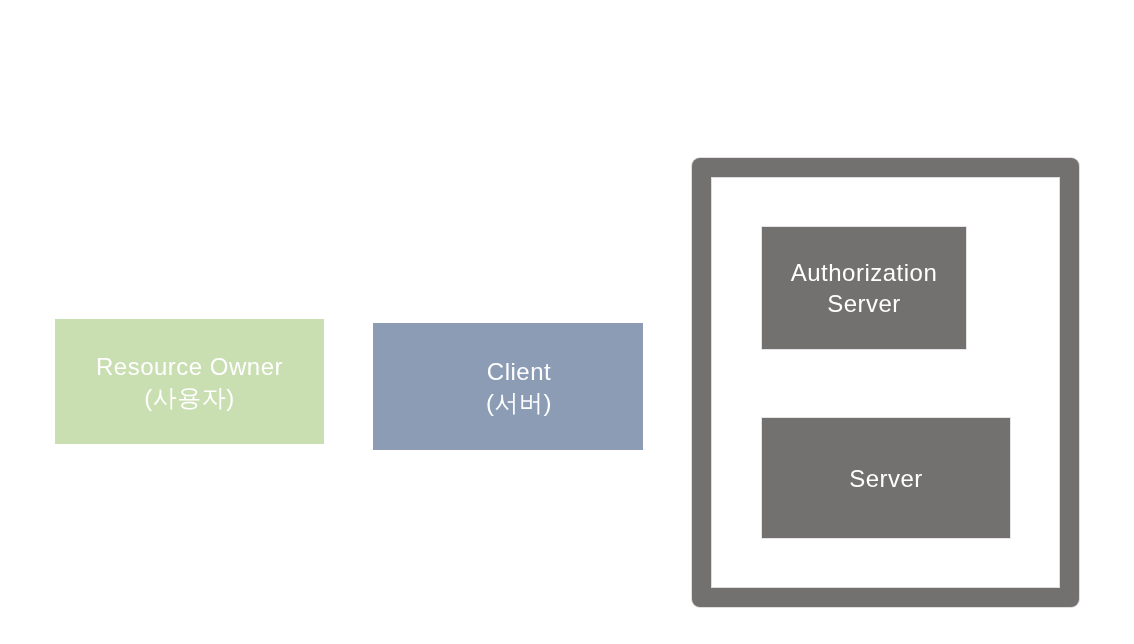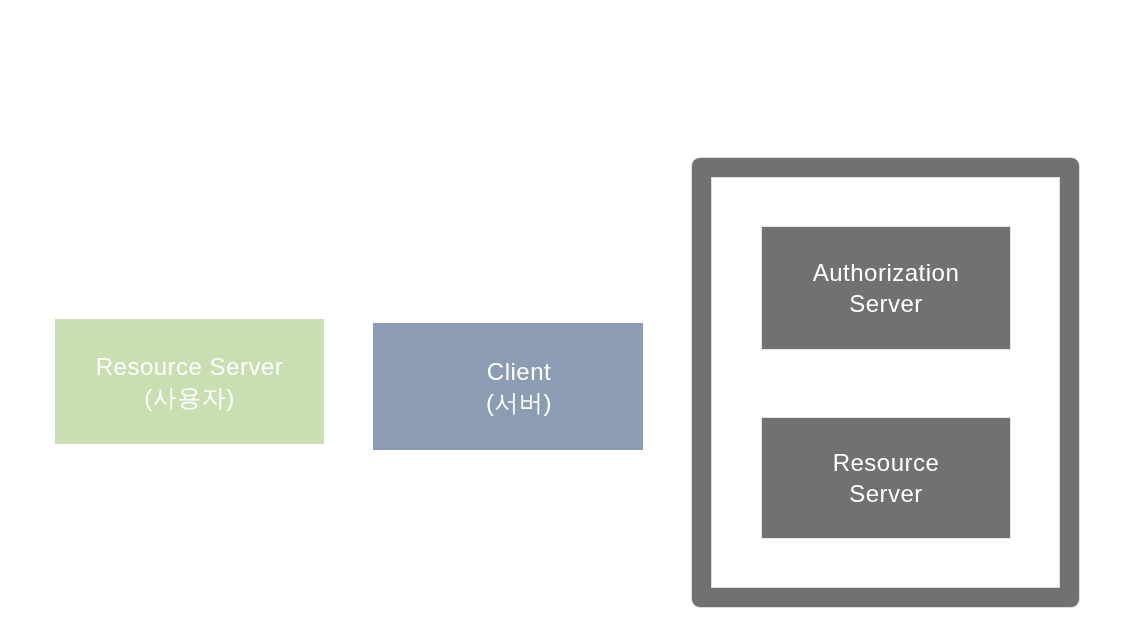--- a/index.html
+++ b/index.html
@@ -54,51 +54,50 @@
     position: absolute;
     left: 20px; top: 20px; right: 20px; bottom: 20px;
     background: #ffffff;
     box-shadow: 0 0 0 1px #dedcdc;
   }
   .node-dark {
     background: #737070;
     box-shadow: 0 0 0 1px #e6e4e4;
   }
   .node-authorization-server {
-    left: 50px; top: 49px; width: 248px; height: 122px;
+    left: 50px; top: 49px; width: 204px; height: 122px;
   }
   .node-resource-server {
     left: 50px; top: 240px; width: 248px; height: 120px;
   }
 </style>
 </head>
 <body>
 
 <div class="canvas">
 
   <div class="node node-resource-owner">
-    <span>Resource Server</span>
+    <span>Resource Owner</span>
     <span>(사용자)</span>
   </div>
 
   <div class="node node-client">
     <span>Client</span>
     <span>(서버)</span>
   </div>
 
 
   <div class="oauth-frame">
     <div class="oauth-interior">
 
       <div class="node node-dark node-authorization-server">
         <span>Authorization</span>
         <span>Server</span>
       </div>
 
       <div class="node node-dark node-resource-server">
-        <span>Resource</span>
         <span>Server</span>
       </div>
 
     </div>
   </div>
 
 </div>
 
 </body></html>

